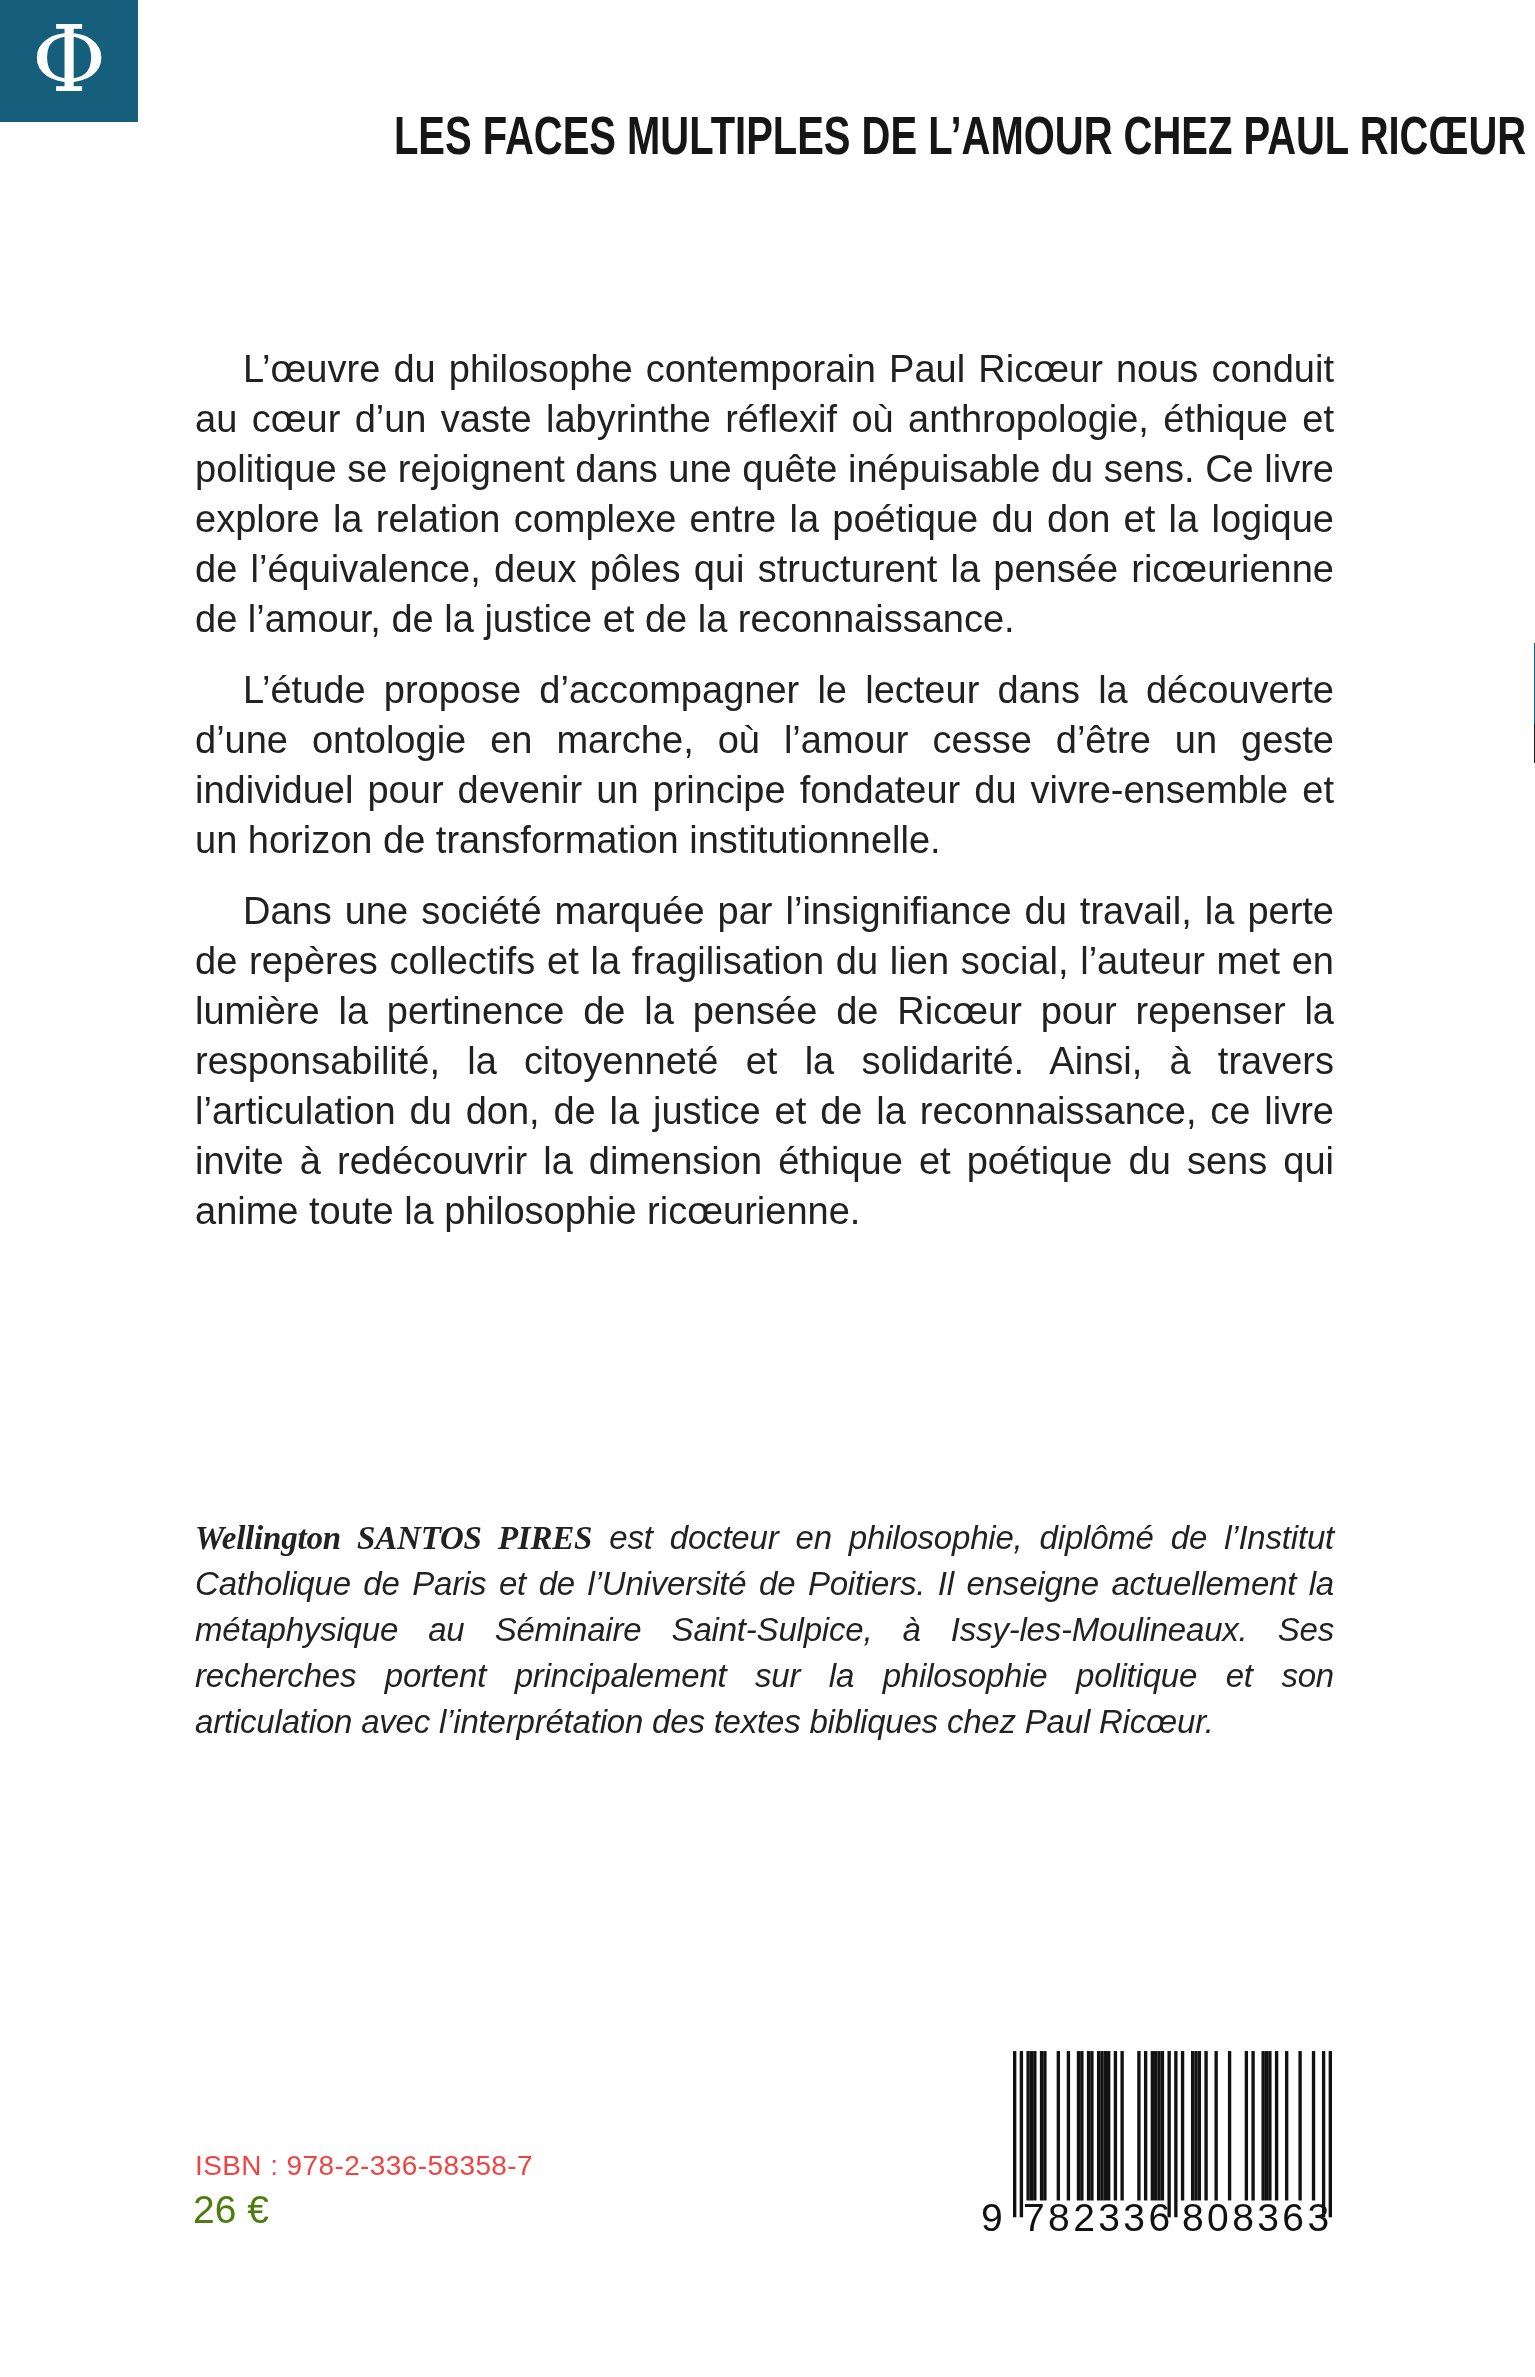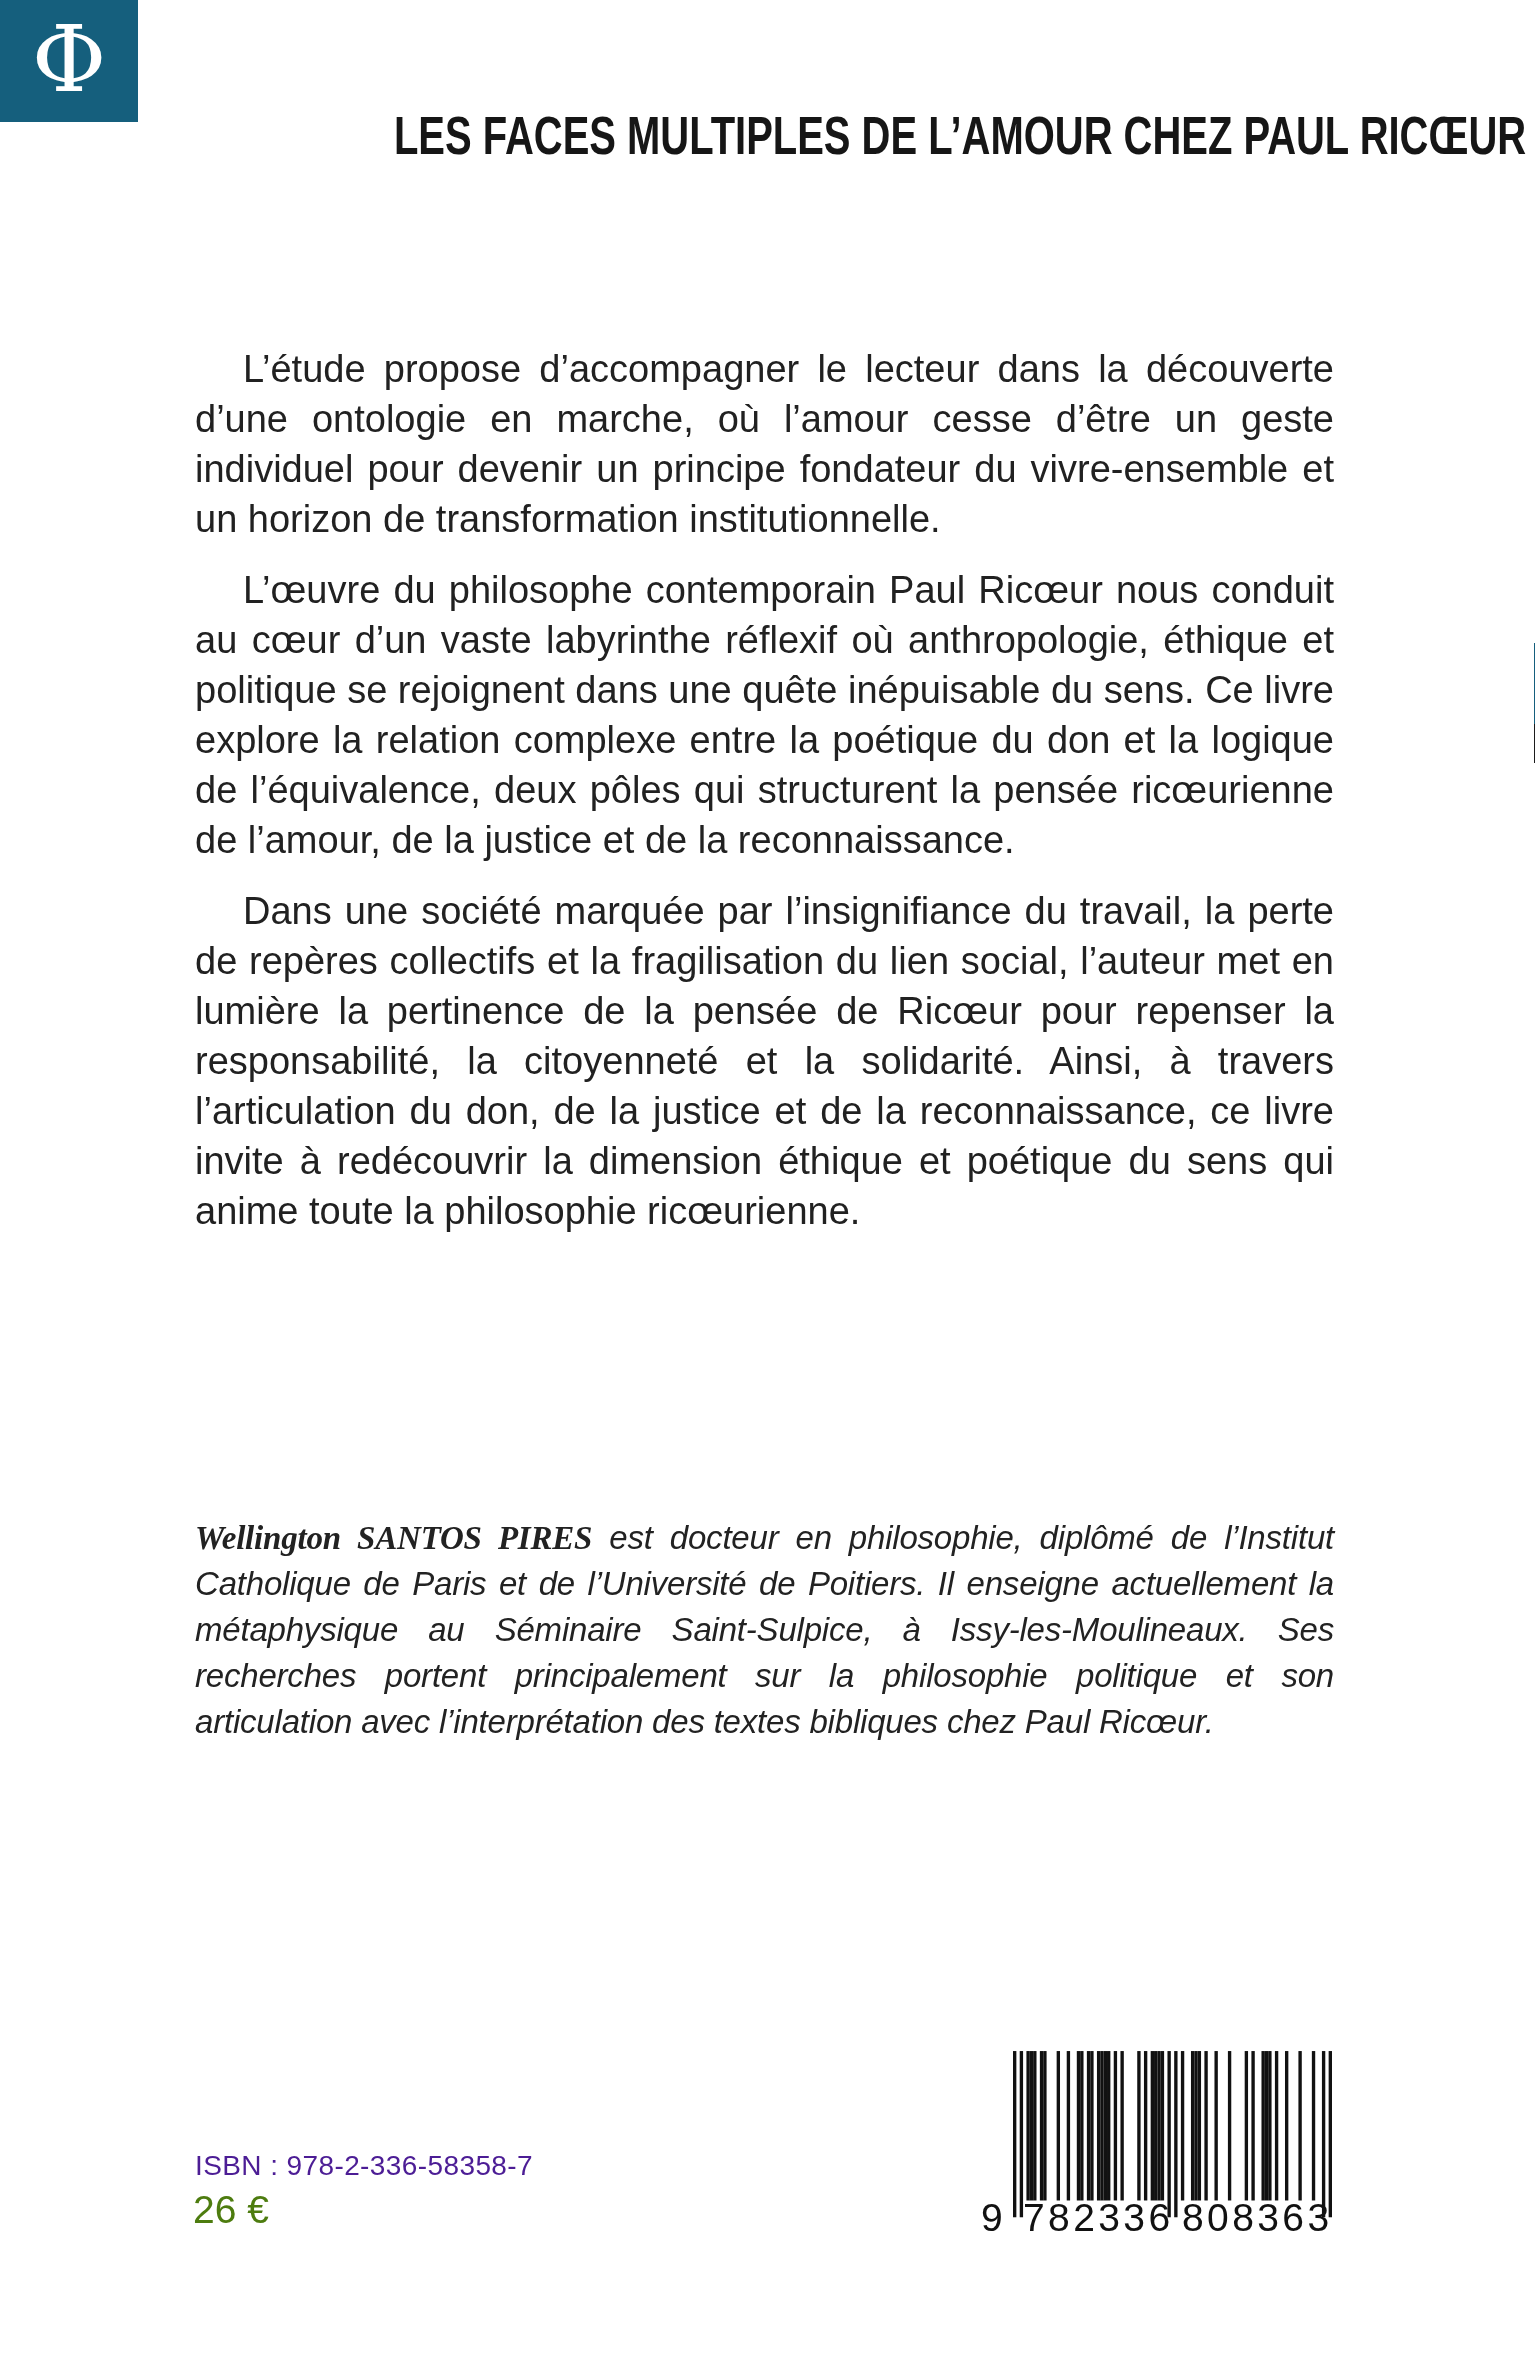--- a/index.html
+++ b/index.html
@@ -76,21 +76,21 @@
     text-align: justify;
     letter-spacing: -0.2px;
   }
   .bio .bio-name { font-weight: 700; font-family: Liberation Serif, serif; }
 
   
   .isbn-line {
     position: absolute;
     left: 195px; top: 2150px;
     font-size: 28px;
-    color: #4c1d95;
+    color: #ef4444;
     letter-spacing: 0.4px;
   }
   .price-line {
     position: absolute;
     left: 193px; top: 2188px;
     font-size: 39px;
     color: #4d7c0f;
   }
 
   
@@ -132,22 +132,22 @@
 
   <div class="logo-box" style="background: rgb(21, 95, 125);">
     <span class="logo-phi">Φ</span>
   </div>
 
   <div class="title-wrap">
     <span class="title-text">LES FACES MULTIPLES DE L’AMOUR CHEZ PAUL RICŒUR</span>
   </div>
 
   <div class="synopsis">
+    <p>L’œuvre du philosophe contemporain Paul Ricœur nous conduit au cœur d’un vaste labyrinthe réflexif où anthropologie, éthique et politique se rejoignent dans une quête inépuisable du sens. Ce livre explore la relation complexe entre la poétique du don et la logique de l’équivalence, deux pôles qui structurent la pensée ricœurienne de l’amour, de la justice et de la reconnaissance.</p>
     <p>L’étude propose d’accompagner le lecteur dans la découverte d’une ontologie en marche, où l’amour cesse d’être un geste individuel pour devenir un principe fondateur du vivre-ensemble et un horizon de transformation institutionnelle.</p>
-    <p>L’œuvre du philosophe contemporain Paul Ricœur nous conduit au cœur d’un vaste labyrinthe réflexif où anthropologie, éthique et politique se rejoignent dans une quête inépuisable du sens. Ce livre explore la relation complexe entre la poétique du don et la logique de l’équivalence, deux pôles qui structurent la pensée ricœurienne de l’amour, de la justice et de la reconnaissance.</p>
     <p>Dans une société marquée par l’insignifiance du travail, la perte de repères collectifs et la fragilisation du lien social, l’auteur met en lumière la pertinence de la pensée de Ricœur pour repenser la responsabilité, la citoyenneté et la solidarité. Ainsi, à travers l’articulation du don, de la justice et de la reconnaissance, ce livre invite à redécouvrir la dimension éthique et poétique du sens qui anime toute la philosophie ricœurienne.</p>
   </div>
 
   <div class="bio">
     <span class="bio-name">Wellington SANTOS PIRES</span>
     <span>est docteur en philosophie, diplômé de l’Institut Catholique de Paris et de l’Université de Poitiers. Il enseigne actuellement la métaphysique au Séminaire Saint-Sulpice, à Issy-les-Moulineaux. Ses recherches portent principalement sur la philosophie politique et son articulation avec l’interprétation des textes bibliques chez Paul Ricœur.</span>
   </div>
 
   <div class="isbn-line">ISBN : 978-2-336-58358-7</div>
   <div class="price-line">26 €</div>

